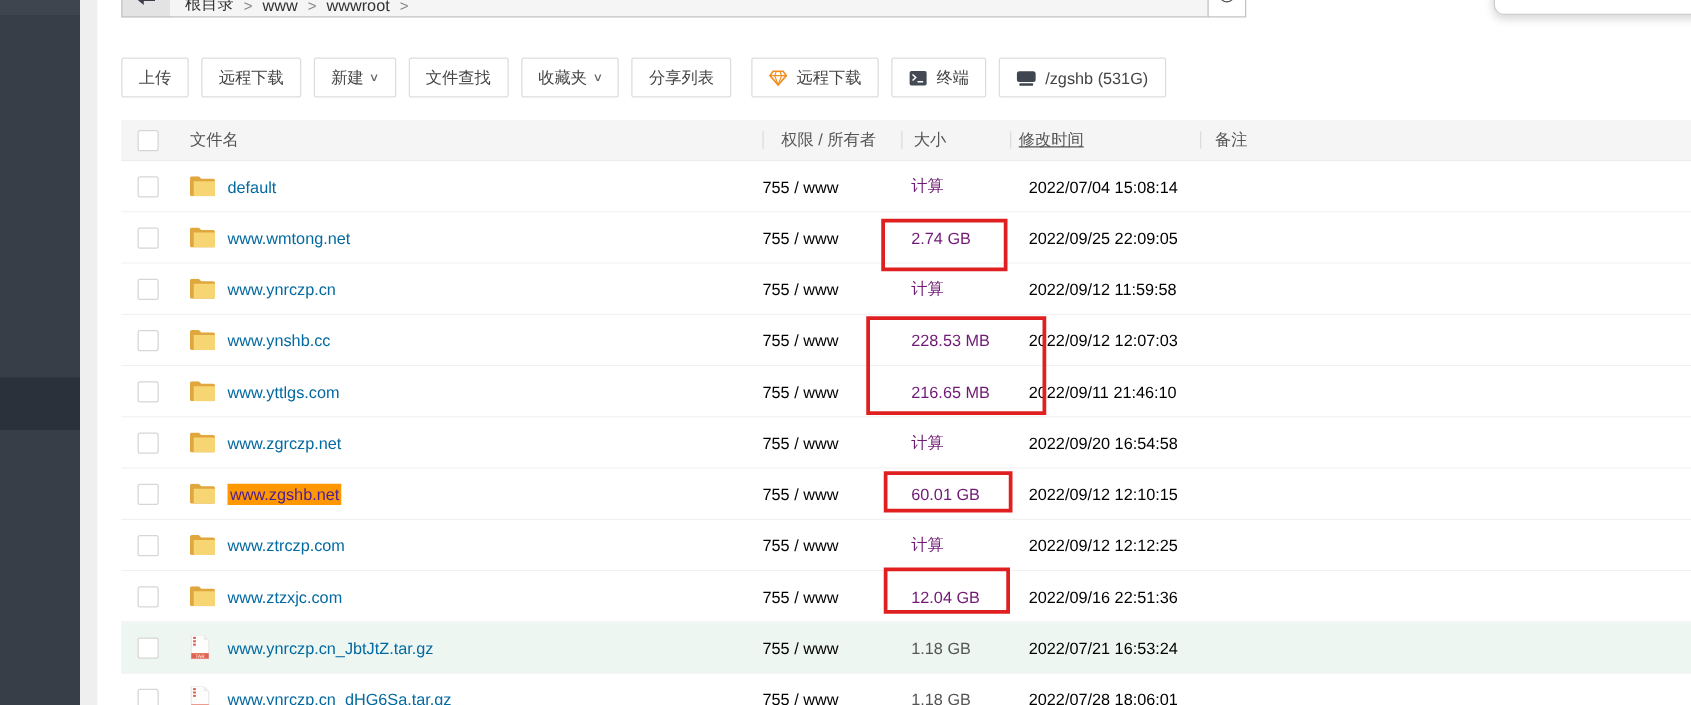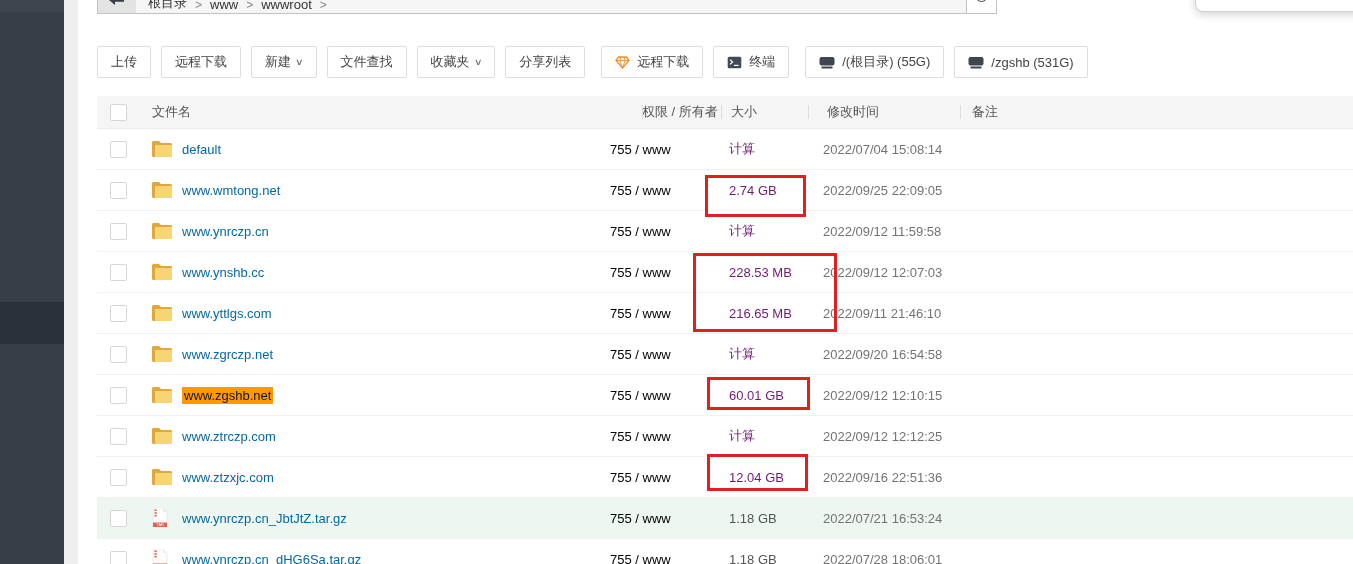--- a/index.html
+++ b/index.html
@@ -26,34 +26,34 @@
     display:flex;align-items:center;padding:0 13px;margin-right:10px;font-size:13px;color:#444;cursor:pointer;white-space:nowrap;}
   .tbtn .caret{font-size:9px;color:#666;margin-left:5px;transform:scaleX(1.3);}
   .tbtn .ticon{display:flex;align-items:center;margin-right:7px;}
   .gap-l{margin-left:6px;}
   
   #table{left:97px;top:96px;width:1256px;}
   .grid{display:grid;grid-template-columns:45px 468px 111px 87px 152px 1fr;align-items:center;}
   #thead{height:32px;background:#f5f5f5;font-size:13px;color:#555;border-bottom:1px solid #ebebeb;}
   .hcell{position:relative;height:32px;display:flex;align-items:center;}
   .hdiv::before{content:"";position:absolute;left:0;top:9px;width:1px;height:14px;background:#dcdcdc;}
-  .h-name{padding-left:10px;} .h-perm{margin-left:32px;} .h-size{padding-left:10px;}
-  .h-mtime{padding-left:19px;} .h-note{padding-left:12px;}
+  .h-name{padding-left:10px;} .h-perm{padding-left:15px;} .h-size{padding-left:10px;}
+  .h-mtime{padding-left:7px;text-decoration:underline;} .h-note{padding-left:12px;}
   .row{height:40px;border-bottom:1px solid #f1f1f1;font-size:13px;background:#fff;}
   .row.mint{background:#eef6f2;}
   .c-check{padding-left:13px;}
   .checkbox{width:17px;height:17px;box-sizing:border-box;border:1px solid #d6d6d6;border-radius:2px;background:#fff;cursor:pointer;}
   .c-name{display:flex;align-items:center;padding-left:10px;}
   .c-name .ficon{display:flex;align-items:center;width:20px;margin-right:10px;}
   .fname{color:#0369a1;cursor:pointer;}
-  .fname.hl{background:#ff9800;color:#0f172a;padding:1px 2px;}
+  .fname.hl{background:#ff9800;color:#4c1d95;padding:1px 2px;}
   .c-perm{color:#000000;}
   .c-size{padding-left:8px;color:#555;}
   .c-size .green{color:#701a75;cursor:pointer;}
-  .c-mtime{padding-left:15px;color:#737373;}
+  .c-mtime{padding-left:15px;color:#000000;}
   
   .redbox{position:absolute;border:3px solid #e02020;pointer-events:none;}
   #rb1{left:705px;top:175px;width:95px;height:36px;}
   #rb2{left:693px;top:253px;width:138px;height:73px;}
   #rb3{left:707px;top:377px;width:97px;height:27px;}
   #rb4{left:707px;top:454px;width:95px;height:31px;}
 </style>
 </head>
 <body>
 
@@ -116,29 +116,20 @@
   <div class="tbtn">
     <span class="ticon">
       <svg width="15" height="13" viewBox="0 0 15 13">
         <rect x="0.7" y="0.7" width="13.6" height="11.6" rx="1.5" fill="#434a54"></rect>
         <path d="M3 3.6 L5.6 6 L3 8.4" stroke="#fff" stroke-width="1.2" fill="none"></path>
         <path d="M7 9.4 H11.5" stroke="#fff" stroke-width="1.2"></path>
       </svg>
     </span>
       <span>终端</span>
   </div>
-  <div class="tbtn gap-l">
-    <span class="ticon">
-      <svg width="16" height="13" viewBox="0 0 16 13">
-        <rect x="0.5" y="1" width="15" height="8.5" rx="2" fill="#3f4650"></rect>
-        <rect x="2.5" y="10.5" width="11" height="2" rx="0.5" fill="#3f4650"></rect>
-      </svg>
-    </span>
-      <span>/(根目录) (55G)</span>
-  </div>
   <div class="tbtn">
     <span class="ticon">
       <svg width="16" height="13" viewBox="0 0 16 13">
         <rect x="0.5" y="1" width="15" height="8.5" rx="2" fill="#3f4650"></rect>
         <rect x="2.5" y="10.5" width="11" height="2" rx="0.5" fill="#3f4650"></rect>
       </svg>
     </span>
       <span>/zgshb (531G)</span>
   </div>
 </div>

